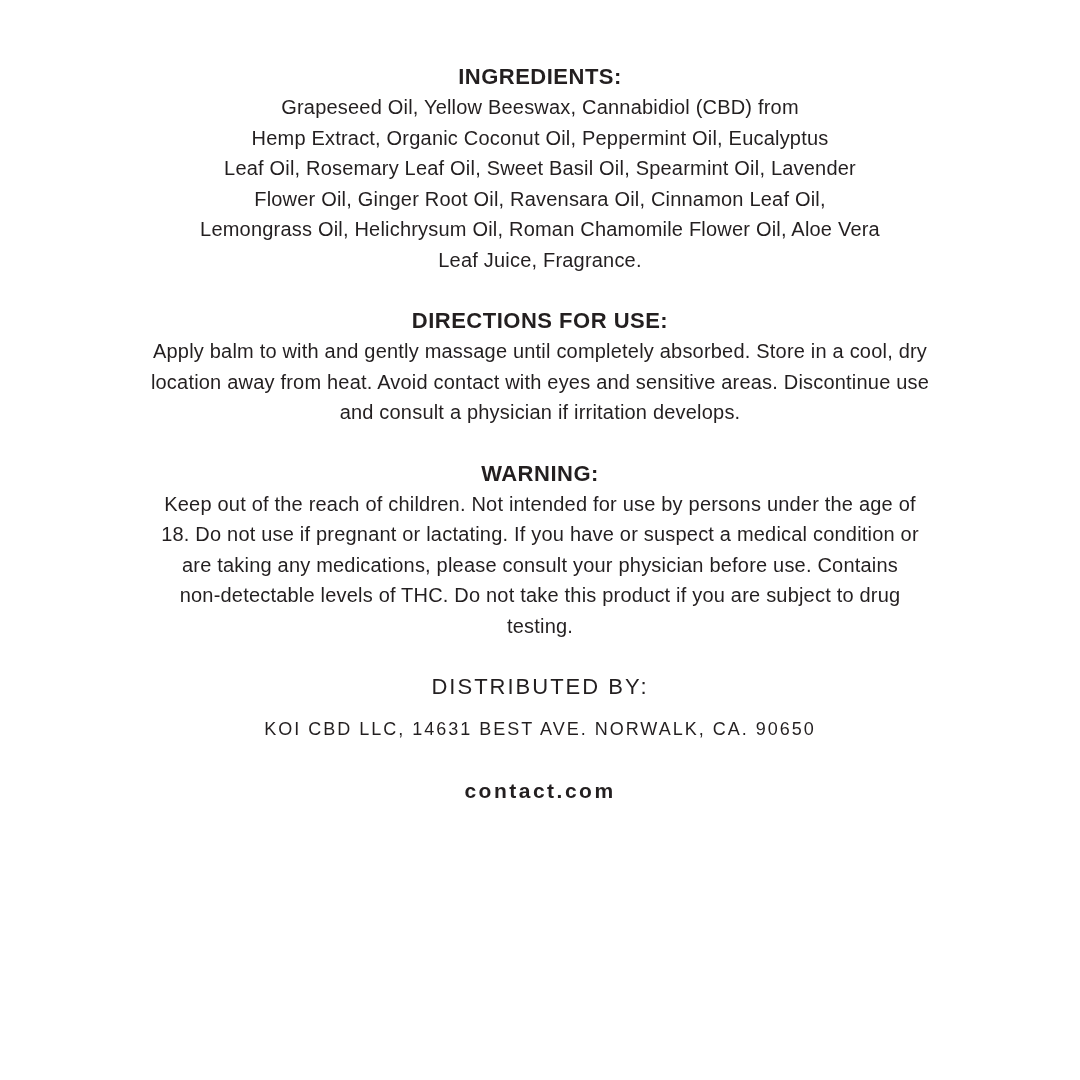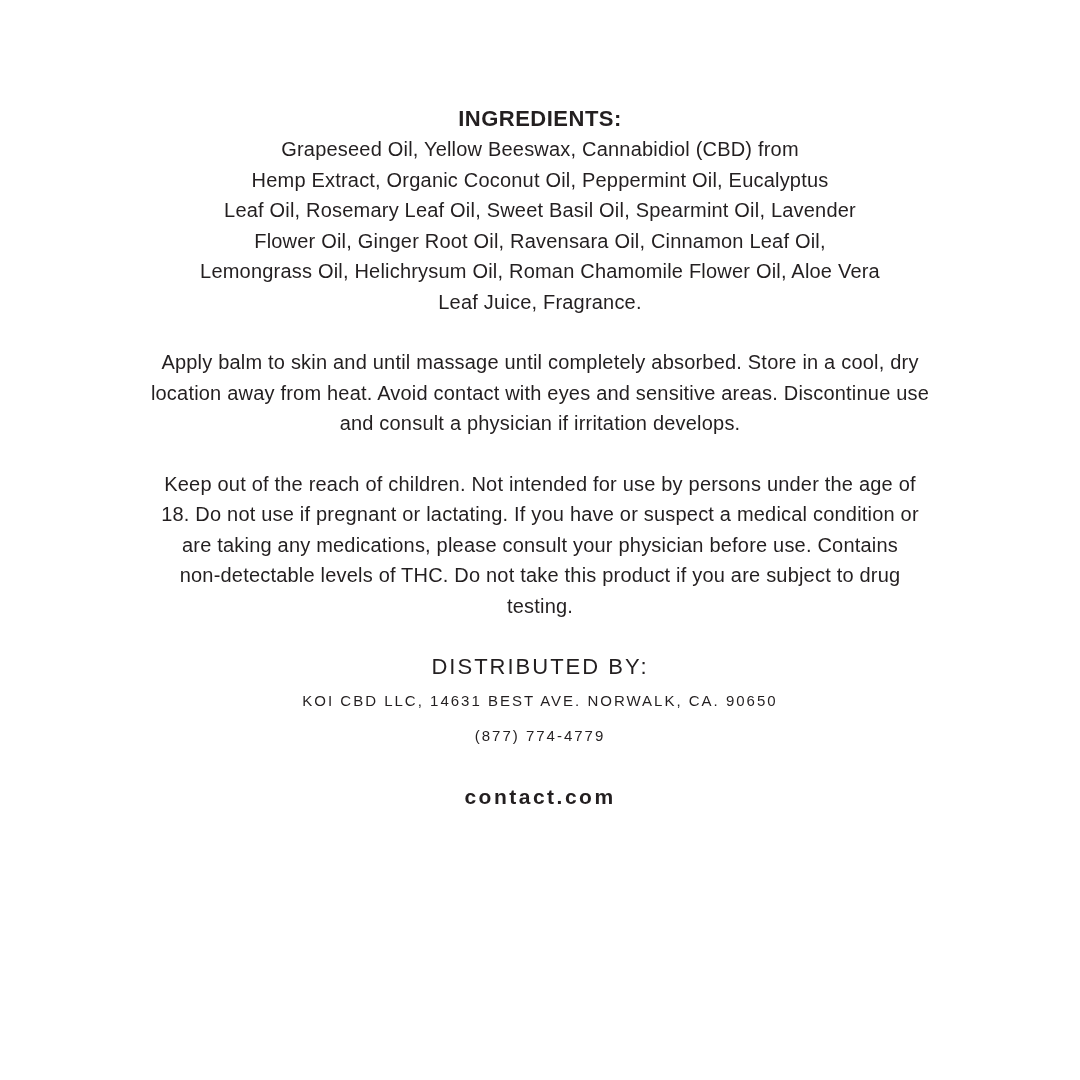--- a/index.html
+++ b/index.html
@@ -10,21 +10,21 @@
   body {
     width: 1080px;
     height: 1080px;
     font-family: "Liberation Sans", sans-serif;
     color: #231f20;
     overflow: hidden;
   }
   .label {
     width: 930px;
     margin: 0 auto;
-    padding-top: 103px;
+    padding-top: 61px;
     text-align: center;
   }
   .section {
     margin: 0 0 30px 0;
   }
   .heading {
     font-size: 22px;
     line-height: 31px;
     font-weight: bold;
     letter-spacing: 0.5px;
@@ -36,23 +36,23 @@
     margin: 0;
     white-space: pre-line;
     letter-spacing: 0.2px;
   }
   .distributor .heading,
   .distributor .dist-line {
     font-weight: normal;
     letter-spacing: 2px;
   }
   .dist-line {
-    font-size: 15px;
+    font-size: 18px;
     line-height: 30.5px;
-    margin: 4px;
+    margin: 12px;
   }
   .website {
     margin-top: 31px;
     font-size: 21px;
     line-height: 30.5px;
     font-weight: bold;
     letter-spacing: 2.5px;
   }
 </style>
 </head>
@@ -64,34 +64,35 @@
     <h2 class="heading">INGREDIENTS:</h2>
     <p class="body-lines">Grapeseed Oil, Yellow Beeswax, Cannabidiol (CBD) from
 Hemp Extract, Organic Coconut Oil, Peppermint Oil, Eucalyptus
 Leaf Oil, Rosemary Leaf Oil, Sweet Basil Oil, Spearmint Oil, Lavender
 Flower Oil, Ginger Root Oil, Ravensara Oil, Cinnamon Leaf Oil,
 Lemongrass Oil, Helichrysum Oil, Roman Chamomile Flower Oil, Aloe Vera
 Leaf Juice, Fragrance.</p>
   </div>
 
   <div class="section">
-    <p class="body-lines">Apply balm to skin and until massage until completely absorbed. Store in a cool, dry
+    <h2 class="heading">DIRECTIONS FOR USE:</h2>
+    <p class="body-lines">Apply balm to with and gently massage until completely absorbed. Store in a cool, dry
 location away from heat. Avoid contact with eyes and sensitive areas. Discontinue use
 and consult a physician if irritation develops.</p>
   </div>
 
   <div class="section">
+    <h2 class="heading">WARNING:</h2>
     <p class="body-lines">Keep out of the reach of children. Not intended for use by persons under the age of
 18. Do not use if pregnant or lactating. If you have or suspect a medical condition or
 are taking any medications, please consult your physician before use. Contains
 non-detectable levels of THC. Do not take this product if you are subject to drug
 testing.</p>
   </div>
 
   <div class="section distributor">
     <h2 class="heading">DISTRIBUTED BY:</h2>
     <p class="dist-line">KOI CBD LLC, 14631 BEST AVE. NORWALK, CA. 90650</p>
-    <p class="dist-line">(877) 774-4779</p>
   </div>
 
   <div class="website">contact.com</div>
 
 </div>
 
 </body></html>

